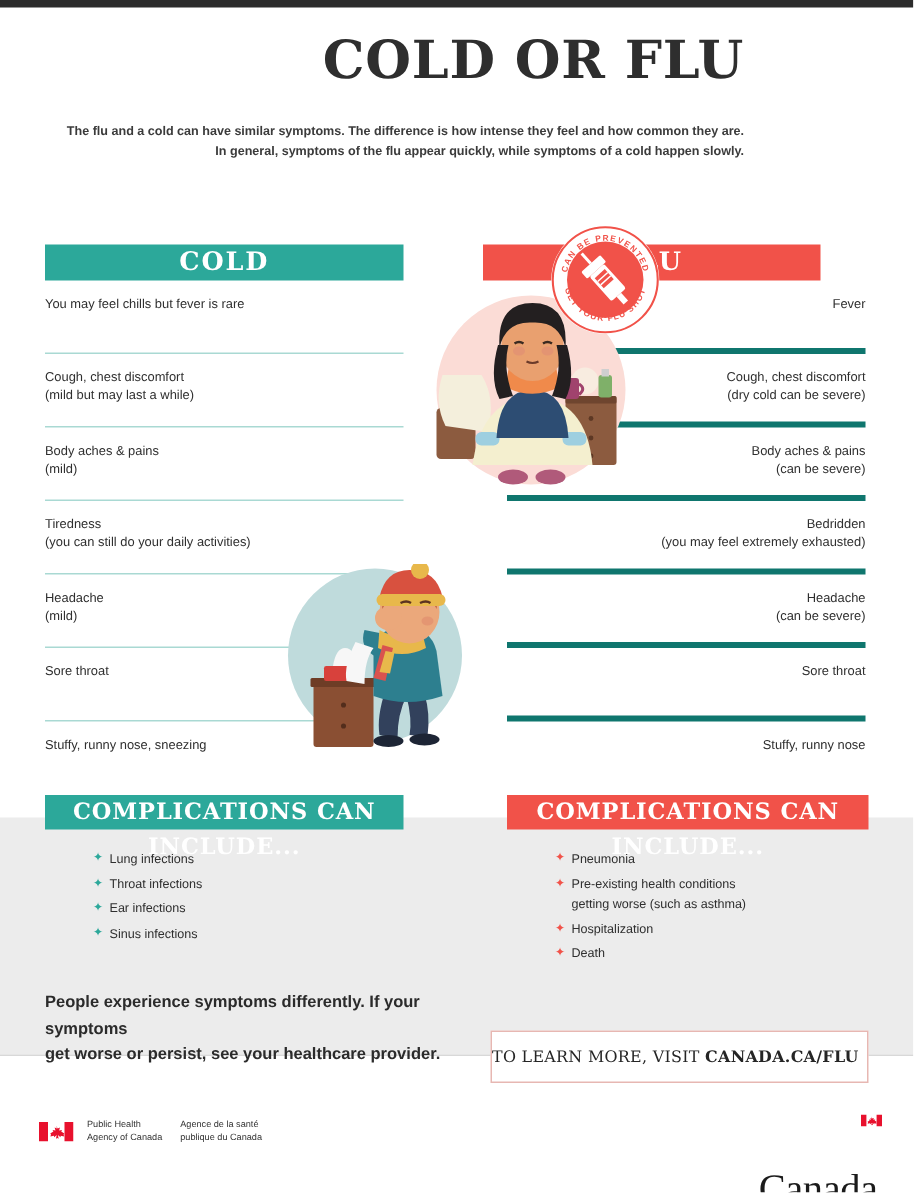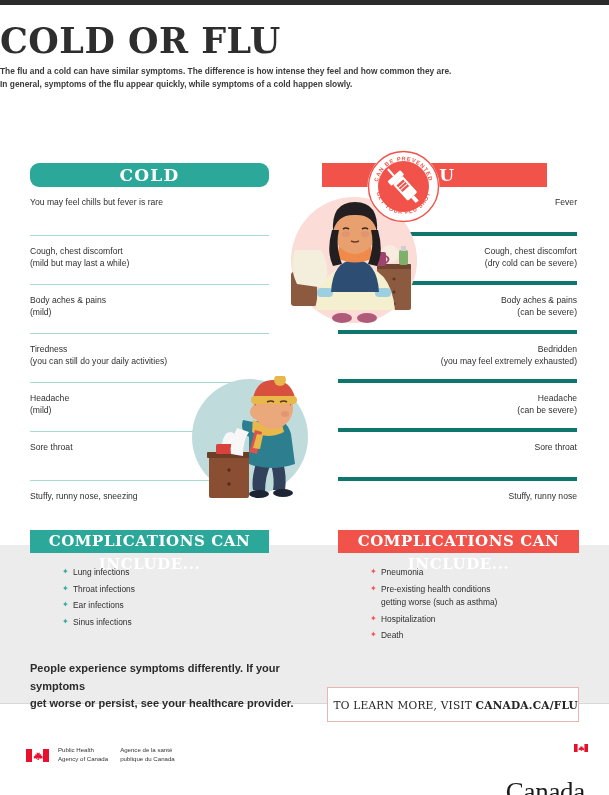--- a/index.html
+++ b/index.html
@@ -14,57 +14,57 @@
     width: 609px; height: 795px;
     background: #ffffff;
     overflow: hidden;
   }
   .topbar {
     position: absolute; top: 0; left: 0;
     width: 609px; height: 5px;
     background: #2b2b2b;
   }
   
-  .header { position: absolute; top: 22px; left: 0; width: 496px; text-align: left; }
+  .header { position: absolute; top: 22px; left: 0; width: 496px; text-align: right; }
   .title-main {
     font-family: "DejaVu Serif", serif;
     font-weight: 700;
     font-size: 35px;
     letter-spacing: 0.5px;
     color: #2e2e2e;
     line-height: 1.1;
   }
   .title-sub {
     font-family: "DejaVu Serif", serif;
     font-weight: 400;
     font-size: 21px;
     letter-spacing: 0.4px;
     color: #2e2e2e;
     margin-top: 3px;
   }
   .intro {
-    margin-top: 4px;
+    margin-top: 20px;
     font-size: 8.4px;
     color: #3b3b3b;
     line-height: 1.55;
     font-weight: 600;
   }
   
   .col-head {
     position: absolute;
     height: 24px;
     line-height: 24px;
     text-align: center;
     font-family: "DejaVu Serif", serif;
     font-weight: 700;
     font-size: 17px;
     letter-spacing: 1.2px;
     color: #ffffff;
   }
-  .col-head.cold { left: 30px; top: 163px; width: 239px; background: #2ca89a; border-radius: 9px; }
+  .col-head.cold { left: 30px; top: 163px; width: 239px; background: #2ca89a; }
   .col-head.flu  { left: 322px; top: 163px; width: 225px; background: #f15249; }
 
   
   .sym-col { position: absolute; top: 187px; width: 239px; }
   .sym-col.cold { left: 30px; text-align: left; }
   .sym-col.flu  { left: 338px; text-align: right; }
   .sym-row {
     height: 49px;
     padding-top: 9px;
     font-size: 8.6px;
@@ -126,21 +126,21 @@
   
   .note {
     position: absolute; left: 30px; top: 660px; width: 290px;
     font-size: 11px; font-weight: 700; color: #2b2b2b; line-height: 1.6;
   }
   .learn-box {
     position: absolute; left: 327px; top: 687px;
     width: 252px; height: 35px;
     border: 1px solid #e7b7b2;
     background: #ffffff;
-    display: flex; align-items: center; justify-content: flex-end;
+    display: flex; align-items: center; justify-content: flex-start;
   }
   .learn-text {
     font-family: "DejaVu Serif", serif;
     font-size: 10.6px; color: #252525; letter-spacing: 0.2px;
   }
   .learn-text b { font-weight: 700; }
 
   
   .sig { position: absolute; left: 26px; top: 746px; display: flex; align-items: center; }
   .flag-box { width: 23px; height: 13px; position: relative; margin-right: 9px; }

